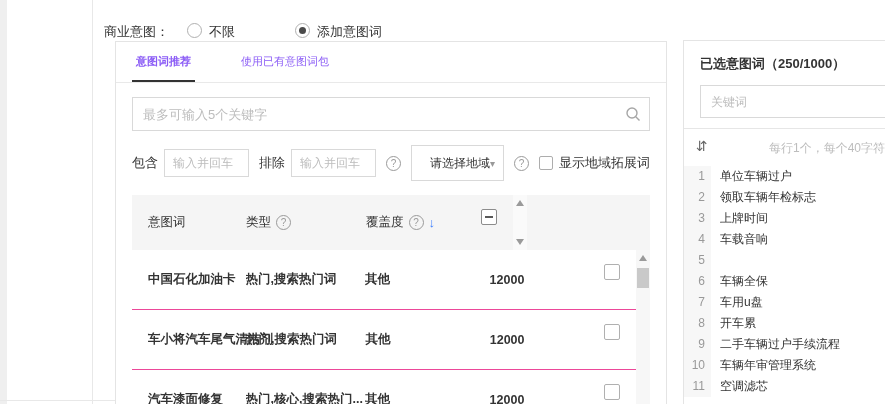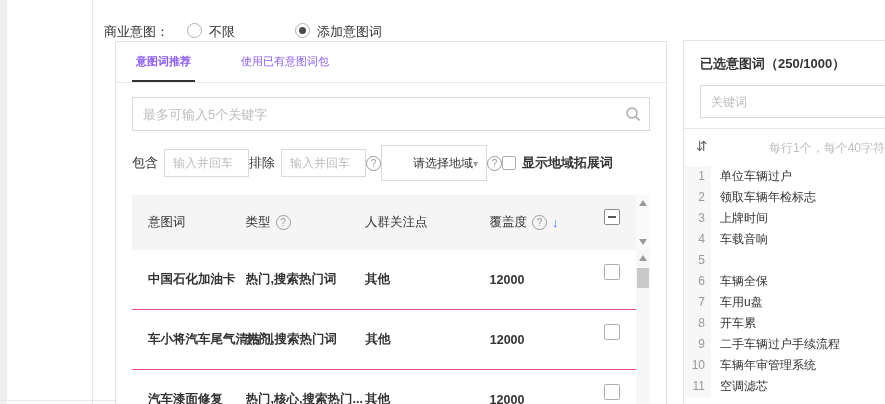--- a/index.html
+++ b/index.html
@@ -36,21 +36,21 @@
   .search-wrap { position:relative; margin:14px 16px 0; height:34px; }
   .search-wrap input { width:100%; height:34px; border:1px solid #d9d9d9; padding:0 44px 0 10px;
                        font-size:13px; color:#333; outline:none; }
   .search-wrap input::placeholder, input::placeholder { color:#bdbdbd; }
   .mag-icon { position:absolute; right:9px; top:9px; width:16px; height:16px; }
 
   
   .filter-row { margin:14px 16px 0; display:flex; align-items:center; font-size:13px; white-space:nowrap; }
   .filter-row .flabel { margin-right:6px; }
   .mini-input { width:85px; height:28px; border:1px solid #d9d9d9; padding:0 8px; font-size:12px; outline:none; }
-  .gap-l { } .gap-s { margin-left:6px;font-weight:bold; }
+  .gap-l { margin-left:10px; } .gap-s { margin-left:6px; }
   .help-icon { width:15px; height:15px; border:1px solid #9a9a9a; border-radius:50%; color:#9a9a9a;
                font-size:10px; line-height:13px; text-align:center; display:inline-block; flex:0 0 auto; }
   .region-select { width:106px; height:36px; border:1px solid #d9d9d9; display:flex; align-items:center;
                    padding:0 8px; font-size:12px; color:#333; cursor:pointer; justify-content:flex-end; }
   .caret { color:#999; font-size:10px; }
   .checkbox { width:14px; height:14px; border:1px solid #adadad; border-radius:2px; background:#fff;
               display:inline-block; flex:0 0 auto; cursor:pointer; }
 
   
   .table { margin:14px 16px 0; font-size:12.5px; }
@@ -143,21 +143,20 @@
       <span class="gap-s">显示地域拓展词</span>
     </div>
 
     <div class="table">
       <div class="t-header">
         <span class="col-word">意图词</span>
         <span class="col-type">
           <span>类型</span>
           <span class="help-icon hd-help">?</span>
         </span>
-        <span class="col-focus">人群关注点</span>
         <span class="col-cov">
           <span>覆盖度</span>
           <span class="help-icon hd-help">?</span>
           <span class="desc-arrow">↓</span>
         </span>
         <span class="col-check">
           <span class="cb16 indet"></span>
         </span>
         <span class="col-scroll">
           <span class="sb sb-h">

